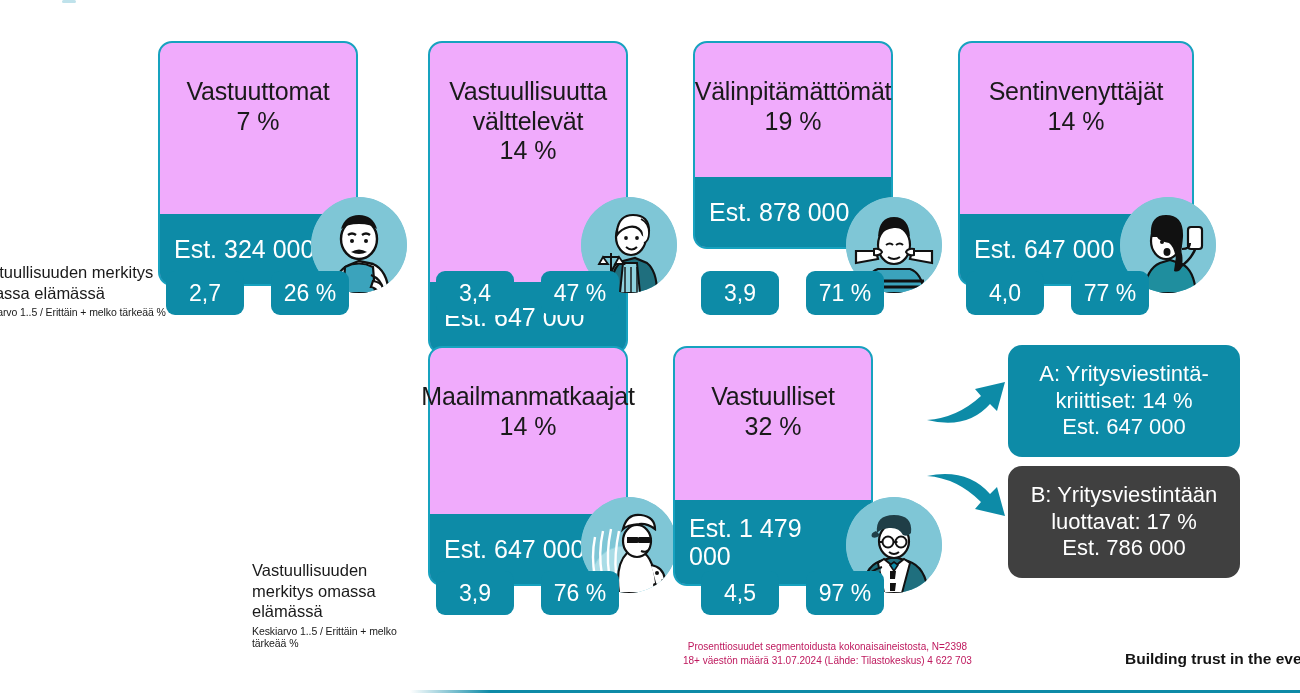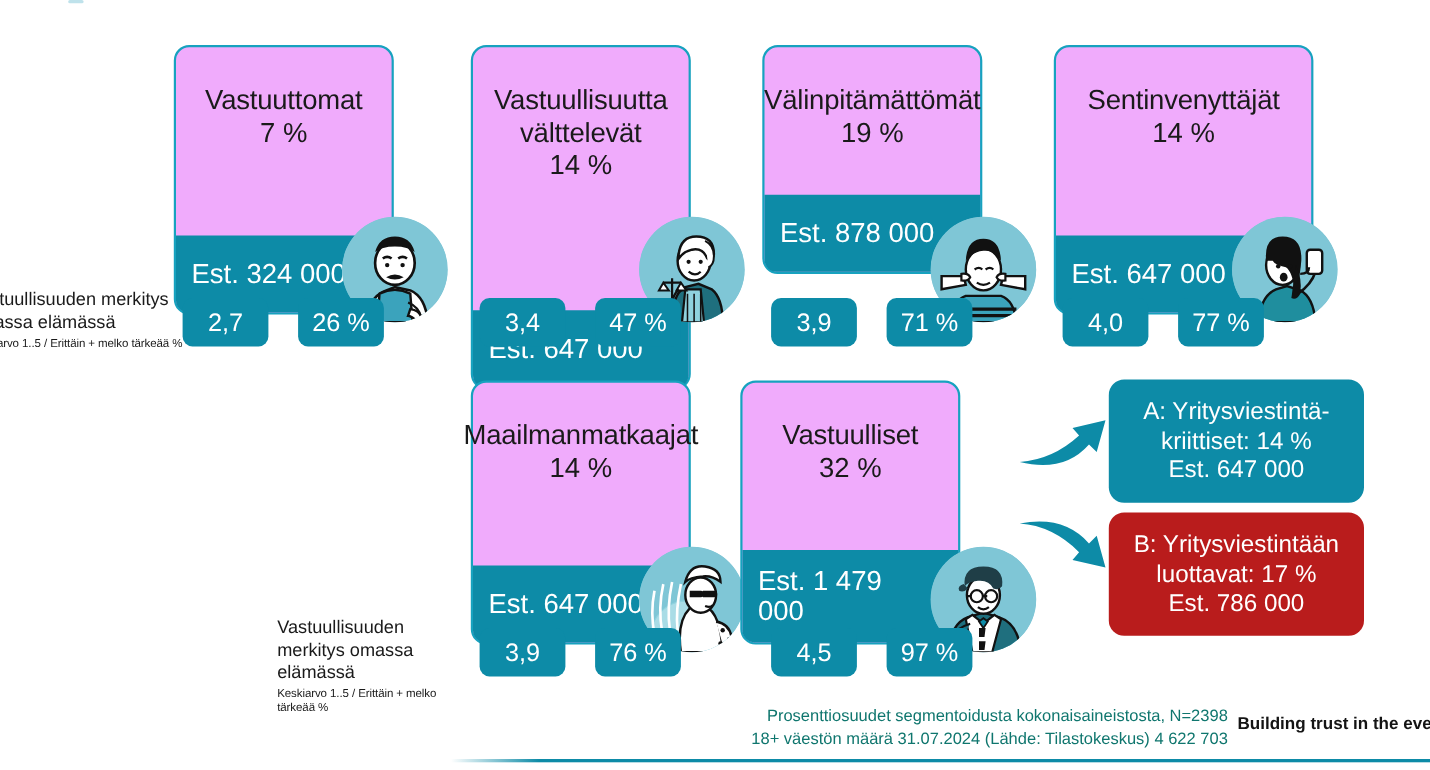--- a/index.html
+++ b/index.html
@@ -105,24 +105,24 @@
     text-align: center;
     padding: 8px 12px;
   }
 
   
   .arrow { position: absolute; }
 
   
   .footnote {
     position: absolute;
-    font-size: 15px;
-    color: #0f766e;
+    font-size: 10px;
+    color: #be185d;
     line-height: 1.42;
-    text-align: right;
+    text-align: center;
   }
   .tagline {
     position: absolute;
     font-size: 15.5px;
     font-weight: bold;
     color: #141414;
     white-space: nowrap;
   }
   .bottom-rule {
     position: absolute;
@@ -347,21 +347,21 @@
     <svg viewBox="0 0 90 62" width="90" height="62" aria-hidden="true">
       <path d="M2 10 Q32 12 56 36 L50 43 L80 50 L72 21 L65 28 Q42 2 2 10 Z" fill="#0D8BA7"></path>
     </svg>
   </div>
 
   <div class="resbox" style="left:1008px; top:345px; width:232px; height:112px; background:#0D8BA7;">
     <div>A: Yritysviestintä-</div>
     <div>kriittiset: 14 %</div>
     <div>Est. 647 000</div>
   </div>
-  <div class="resbox" style="left:1008px; top:466px; width:232px; height:112px; background:#b91c1c;text-align:right;">
+  <div class="resbox" style="left:1008px; top:466px; width:232px; height:112px; background:#404040;text-align:right;">
     <div>B: Yritysviestintään</div>
     <div>luottavat: 17 %</div>
     <div>Est. 786 000</div>
   </div>
 
   <div class="footnote" style="left:683px; top:640px;">
     <div>Prosenttiosuudet segmentoidusta kokonaisaineistosta, N=2398</div>
     <div>18+ väestön määrä 31.07.2024 (Lähde: Tilastokeskus)  4 622 703</div>
   </div>
   <div class="tagline" style="left:1125px; top:650px;">Building trust in the everyda</div>

